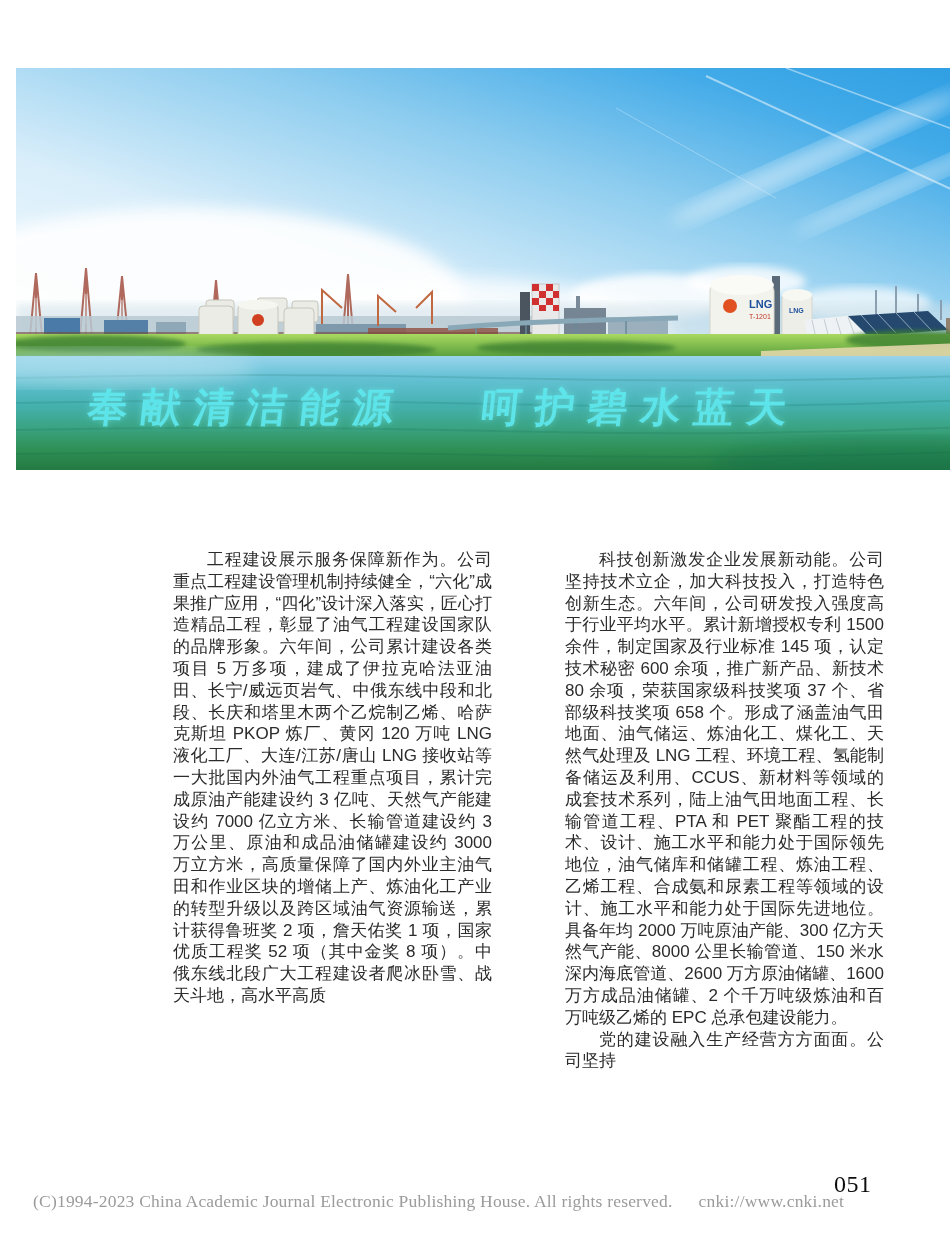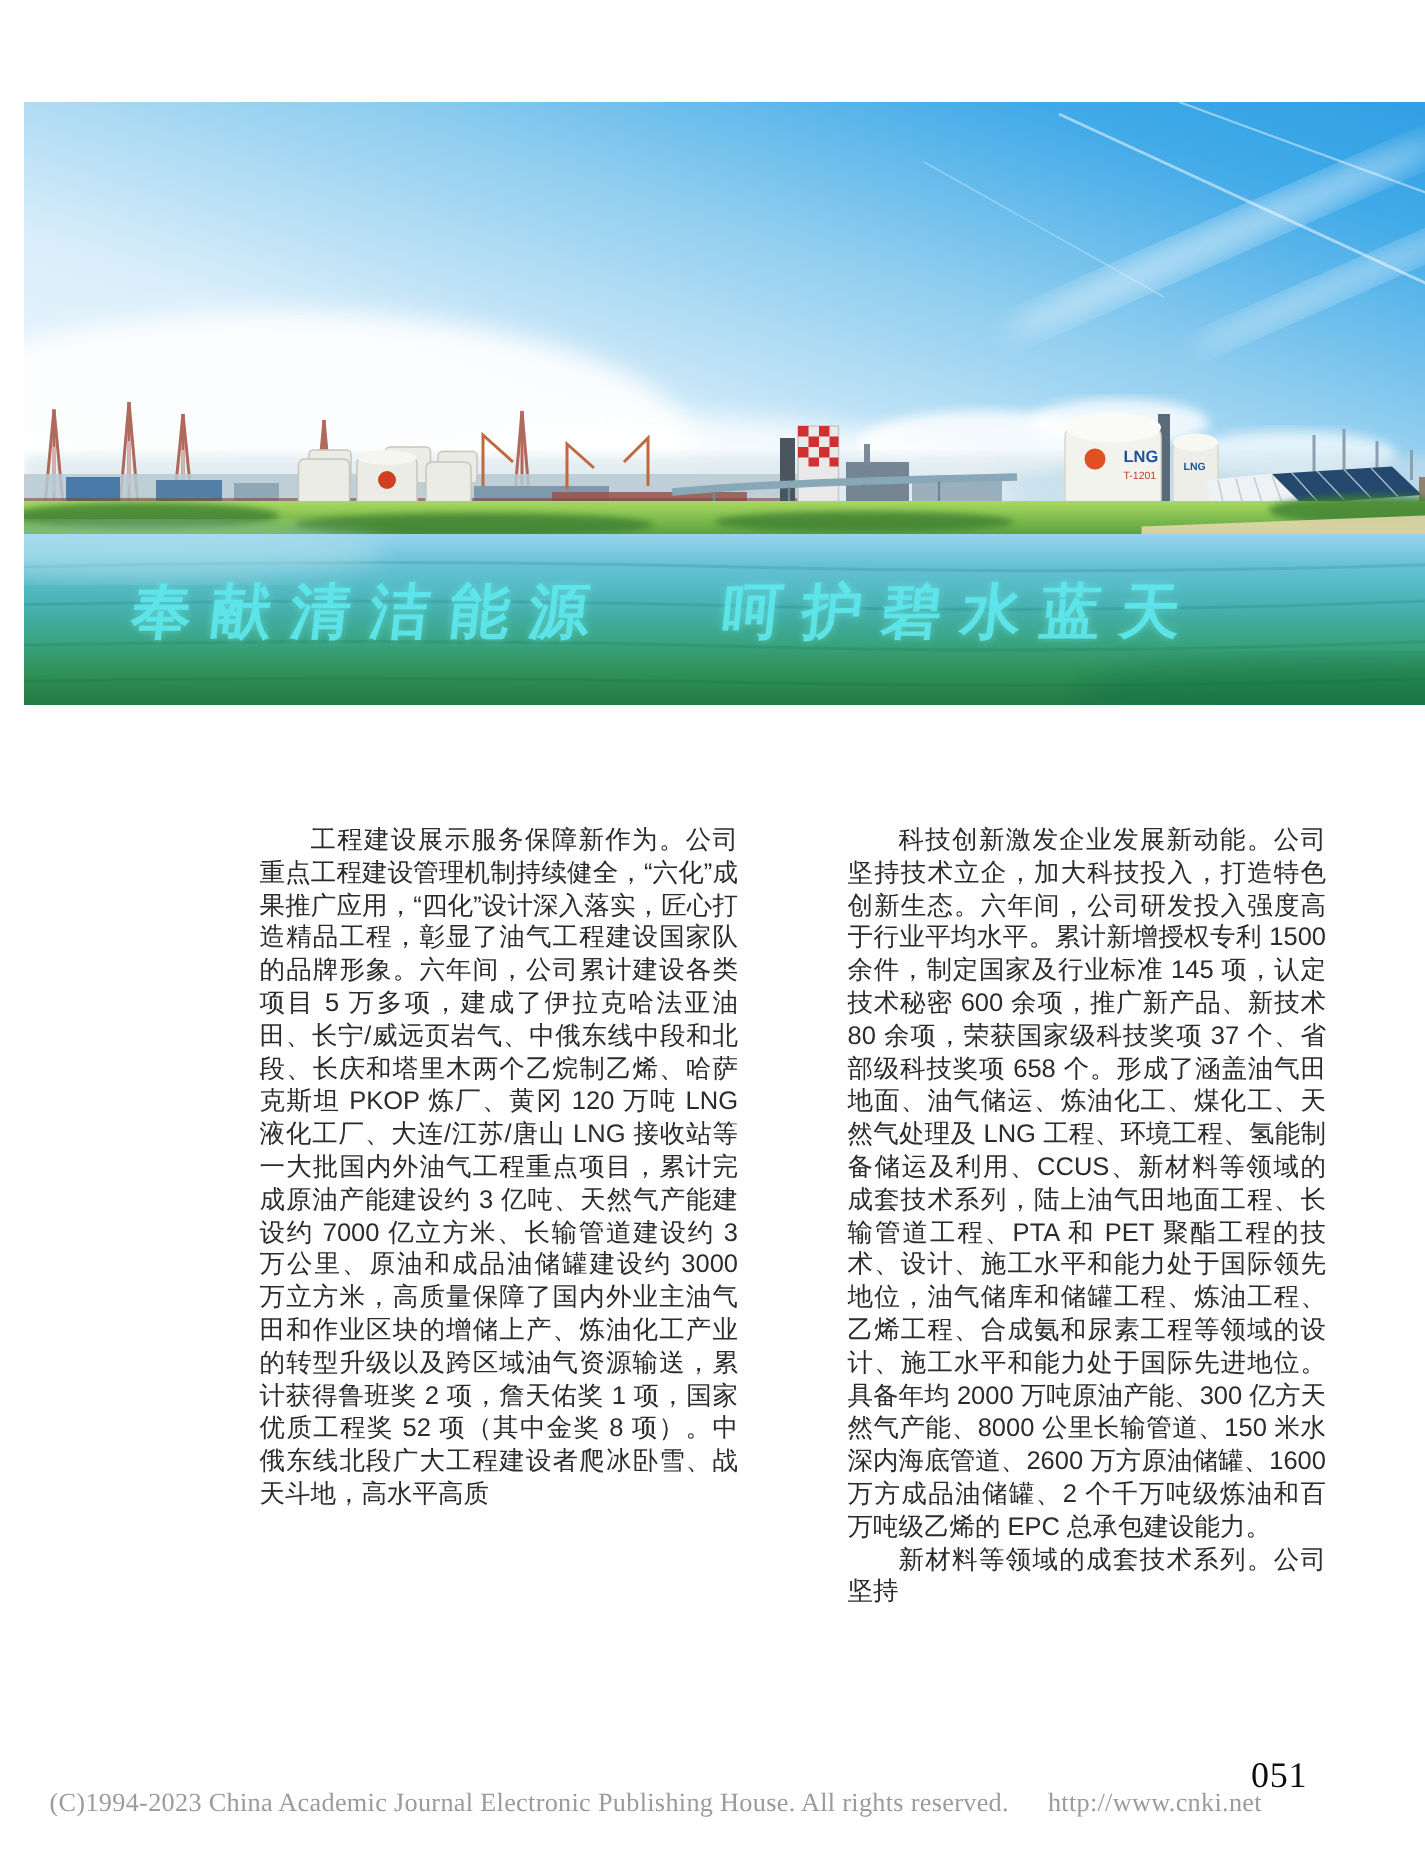--- a/index.html
+++ b/index.html
@@ -245,19 +245,19 @@
     <span class="s-right">呵护碧水蓝天</span>
   </div>
 </div>
 
 <div class="col col-left">
   <p class="indent"><b>工程建设展示服务保障新作为。</b><span>公司重点工程建设管理机制持续健全，“六化”成果推广应用，“四化”设计深入落实，匠心打造精品工程，彰显了油气工程建设国家队的品牌形象。六年间，公司累计建设各类项目 5 万多项，建成了伊拉克哈法亚油田、长宁/威远页岩气、中俄东线中段和北段、长庆和塔里木两个乙烷制乙烯、哈萨克斯坦 PKOP 炼厂、黄冈 120 万吨 LNG 液化工厂、大连/江苏/唐山 LNG 接收站等一大批国内外油气工程重点项目，累计完成原油产能建设约 3 亿吨、天然气产能建设约 7000 亿立方米、长输管道建设约 3 万公里、原油和成品油储罐建设约 3000 万立方米，高质量保障了国内外业主油气田和作业区块的增储上产、炼油化工产业的转型升级以及跨区域油气资源输送，累计获得鲁班奖 2 项，詹天佑奖 1 项，国家优质工程奖 52 项（其中金奖 8 项）。中俄东线北段广大工程建设者爬冰卧雪、战天斗地，高水平高质</span></p>
 </div>
 
 <div class="col col-right">
   <p class="indent"><b>科技创新激发企业发展新动能。</b><span>公司坚持技术立企，加大科技投入，打造特色创新生态。六年间，公司研发投入强度高于行业平均水平。累计新增授权专利 1500 余件，制定国家及行业标准 145 项，认定技术秘密 600 余项，推广新产品、新技术 80 余项，荣获国家级科技奖项 37 个、省部级科技奖项 658 个。形成了涵盖油气田地面、油气储运、炼油化工、煤化工、天然气处理及 LNG 工程、环境工程、氢能制备储运及利用、CCUS、新材料等领域的成套技术系列，陆上油气田地面工程、长输管道工程、PTA 和 PET 聚酯工程的技术、设计、施工水平和能力处于国际领先地位，油气储库和储罐工程、炼油工程、乙烯工程、合成氨和尿素工程等领域的设计、施工水平和能力处于国际先进地位。具备年均 2000 万吨原油产能、300 亿方天然气产能、8000 公里长输管道、150 米水深内海底管道、2600 万方原油储罐、1600 万方成品油储罐、2 个千万吨级炼油和百万吨级乙烯的 EPC 总承包建设能力。</span></p>
-  <p class="indent"><b>新材料等领域的成套技术系列。</b><span>公司坚持</span></p>
+  <p class="indent"><b>党的建设融入生产经营方方面面。</b><span>公司坚持</span></p>
 </div>
 
 <div class="footer-copy">
-  <span>(C)1994-2023 China Academic Journal Electronic Publishing House. All rights reserved.</span><span class="url">http://www.cnki.net</span>
+  <span>(C)1994-2023 China Academic Journal Electronic Publishing House. All rights reserved.</span><span class="url">cnki://www.cnki.net</span>
 </div>
 <div class="page-num">051</div>
 
 </body></html>

